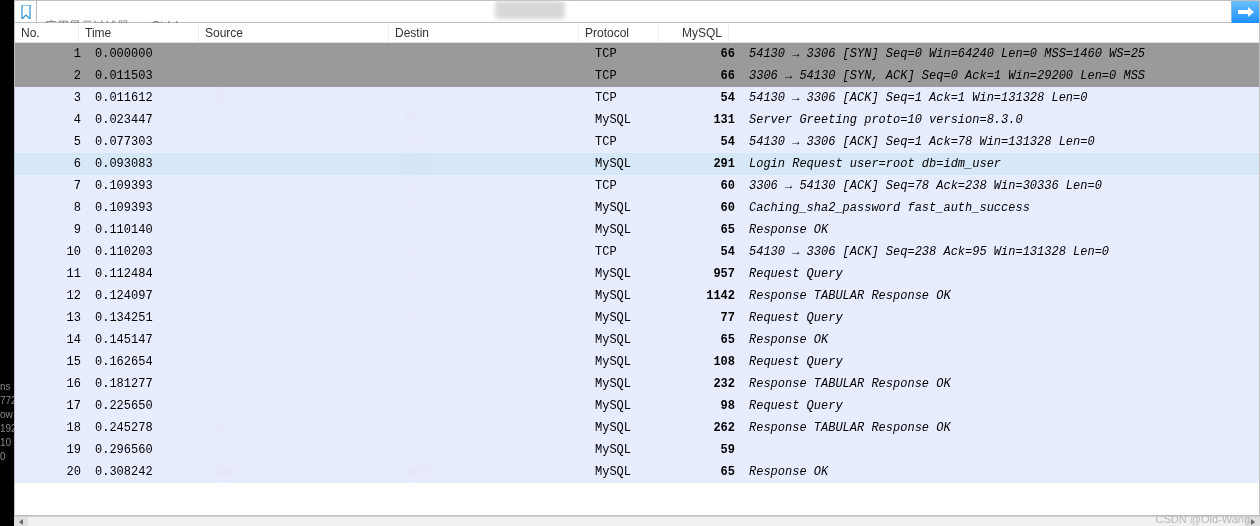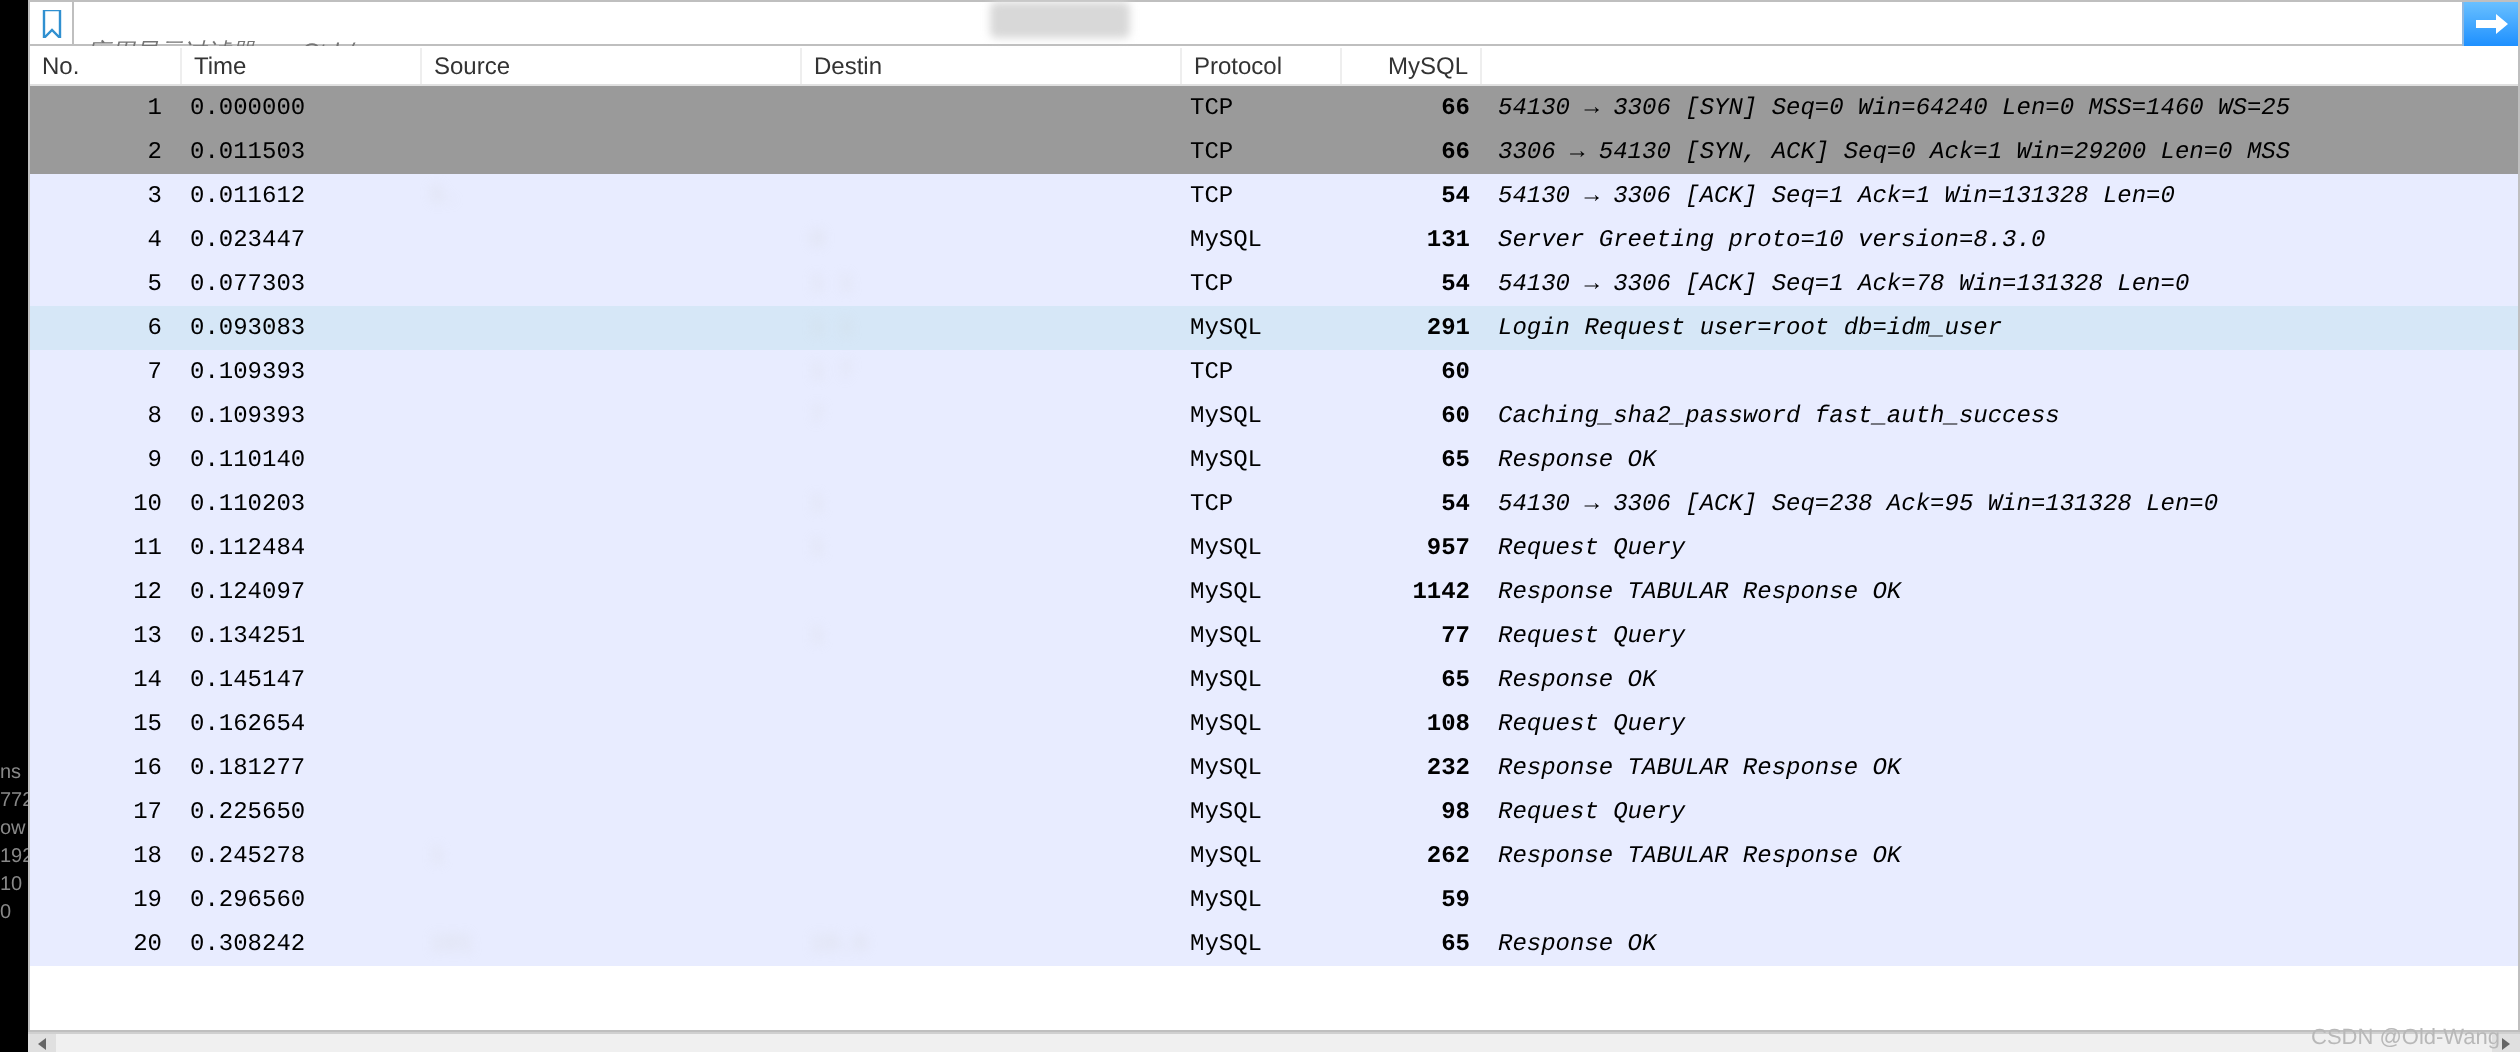--- a/index.html
+++ b/index.html
@@ -87,21 +87,21 @@
     font-size: 12px;
     color: #333;
     position: relative;
   }
   .header-row .col {
     padding: 2px 6px;
     border-right: 1px solid #eee;
     overflow: hidden;
     white-space: nowrap;
   }
-  .col-no   { width: 76px; text-align: left; padding-left: 20px;}
+  .col-no   { width: 64px; text-align: left; padding-left: 20px;}
   .col-time { width: 120px; }
   .col-src  { width: 190px; }
   .col-dst  { width: 190px; }
   .col-proto{ width: 80px; }
   .col-len  { width: 70px; text-align: right; padding-right: 12px;}
   .col-info { flex: 1; }
   .packet-list {
     flex: 1;
     overflow: hidden;
     font-family: Consolas, "Courier New", monospace;
@@ -258,20 +258,21 @@
         <div class="cell c-len">291</div>
         <div class="cell c-info">Login Request user=root db=idm_user</div>
       </div>
       <div class="packet-row bg-tcp">
         <div class="cell c-no">7</div>
         <div class="cell c-time">0.109393</div>
         <div class="cell c-src blur"></div>
         <div class="cell c-dst blur">1      7</div>
         <div class="cell c-proto">TCP</div>
         <div class="cell c-len">60</div>
+        <div class="cell c-info">3306 → 54130 [ACK] Seq=78 Ack=238 Win=30336 Len=0</div>
       </div>
       <div class="packet-row bg-tcp">
         <div class="cell c-no">8</div>
         <div class="cell c-time">0.109393</div>
         <div class="cell c-src blur"></div>
         <div class="cell c-dst blur">7</div>
         <div class="cell c-proto">MySQL</div>
         <div class="cell c-len">60</div>
         <div class="cell c-info">Caching_sha2_password fast_auth_success</div>
       </div>

